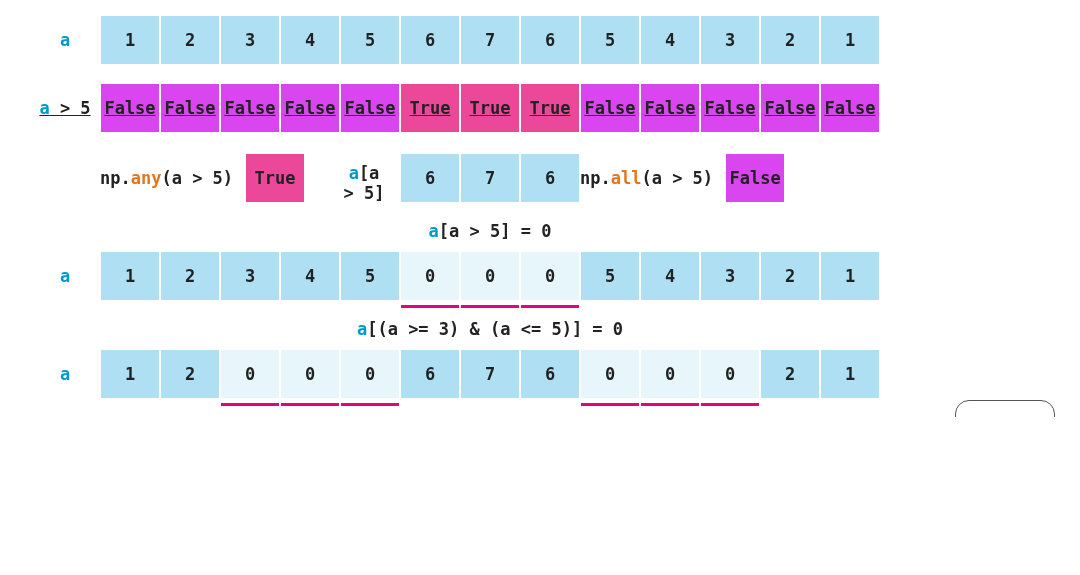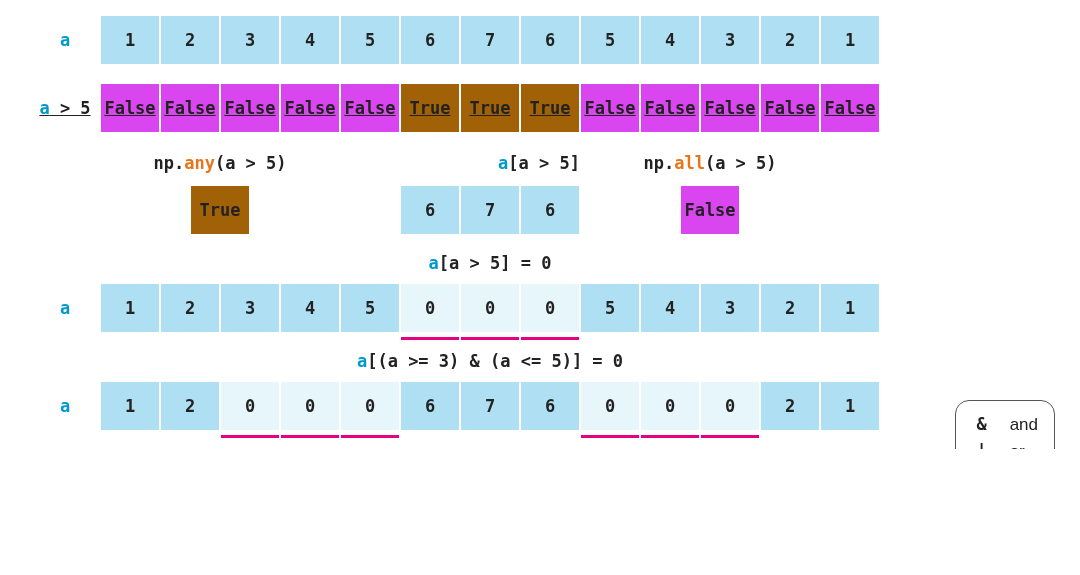--- a/index.html
+++ b/index.html
@@ -33,45 +33,45 @@
     width: 60px;
     height: 50px;
     display: flex;
     align-items: center;
     justify-content: center;
     background: #aedff2;
     border: 1px solid #fff;
     position: relative;
   }
   .cell.bw { width: 60px; }
-  .cell.true { background: #a16207; }
+  .cell.true { background: #ec4899; }
   .cell.false { background: #d946ef; }
   .cell.zero { background: #e6f6fb; }
   .underline {
     position: absolute;
     bottom: -8px;
     left: 0; right: 0;
     height: 3.5px;
     background: #e6007e;
   }
   .trio {
     display: flex;
     margin-left: 70px;
     margin-top: 20px;
     margin-bottom: 14px;
   }
   .trio-col {
     display: flex;
-    flex-direction: column;
+    flex-direction: row;
     align-items: center;
     gap: 12px;
   }
   .trio-col.any { width: 240px; }
   .trio-col.mid { width: 240px; align-items: flex-end; }
-  .trio-col.all { width: 260px; justify-content: space-between; }
+  .trio-col.all { width: 260px; }
   .codeline { text-align: center; margin-bottom: 0; }
   .codeline .a { color: #0099cc; }
   .codeline .fn { color: #e8751a; }
   .centered-label {
     margin-left: 70px;
     text-align: center;
     width: 780px;
     margin-top: 18px;
     margin-bottom: 10px;
   }

